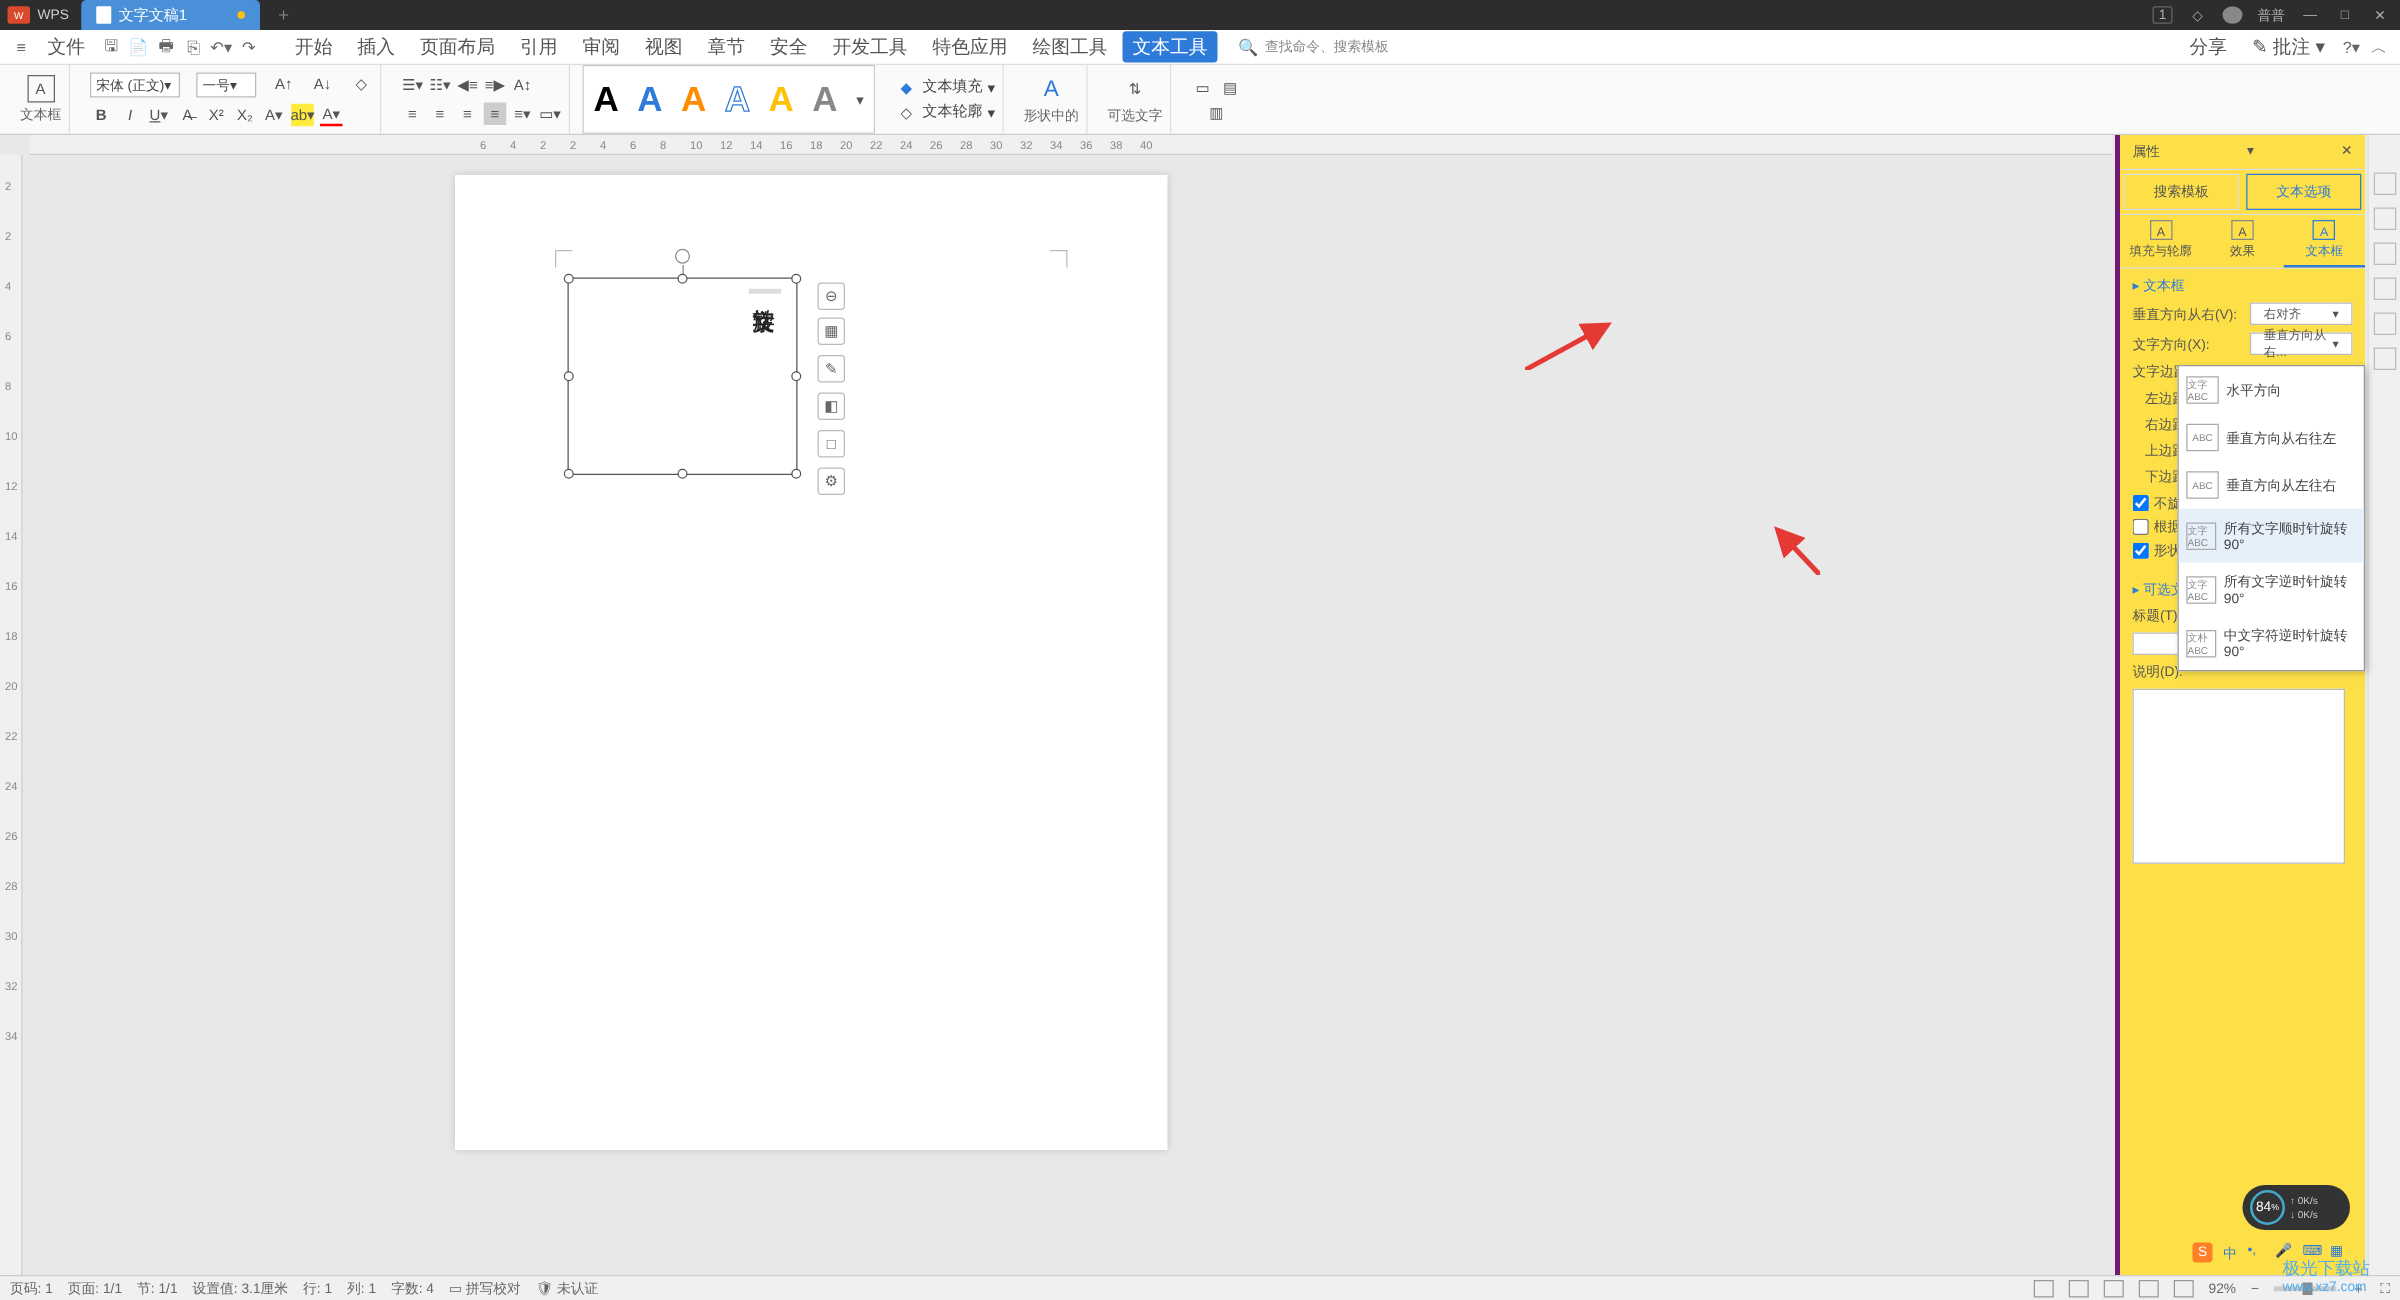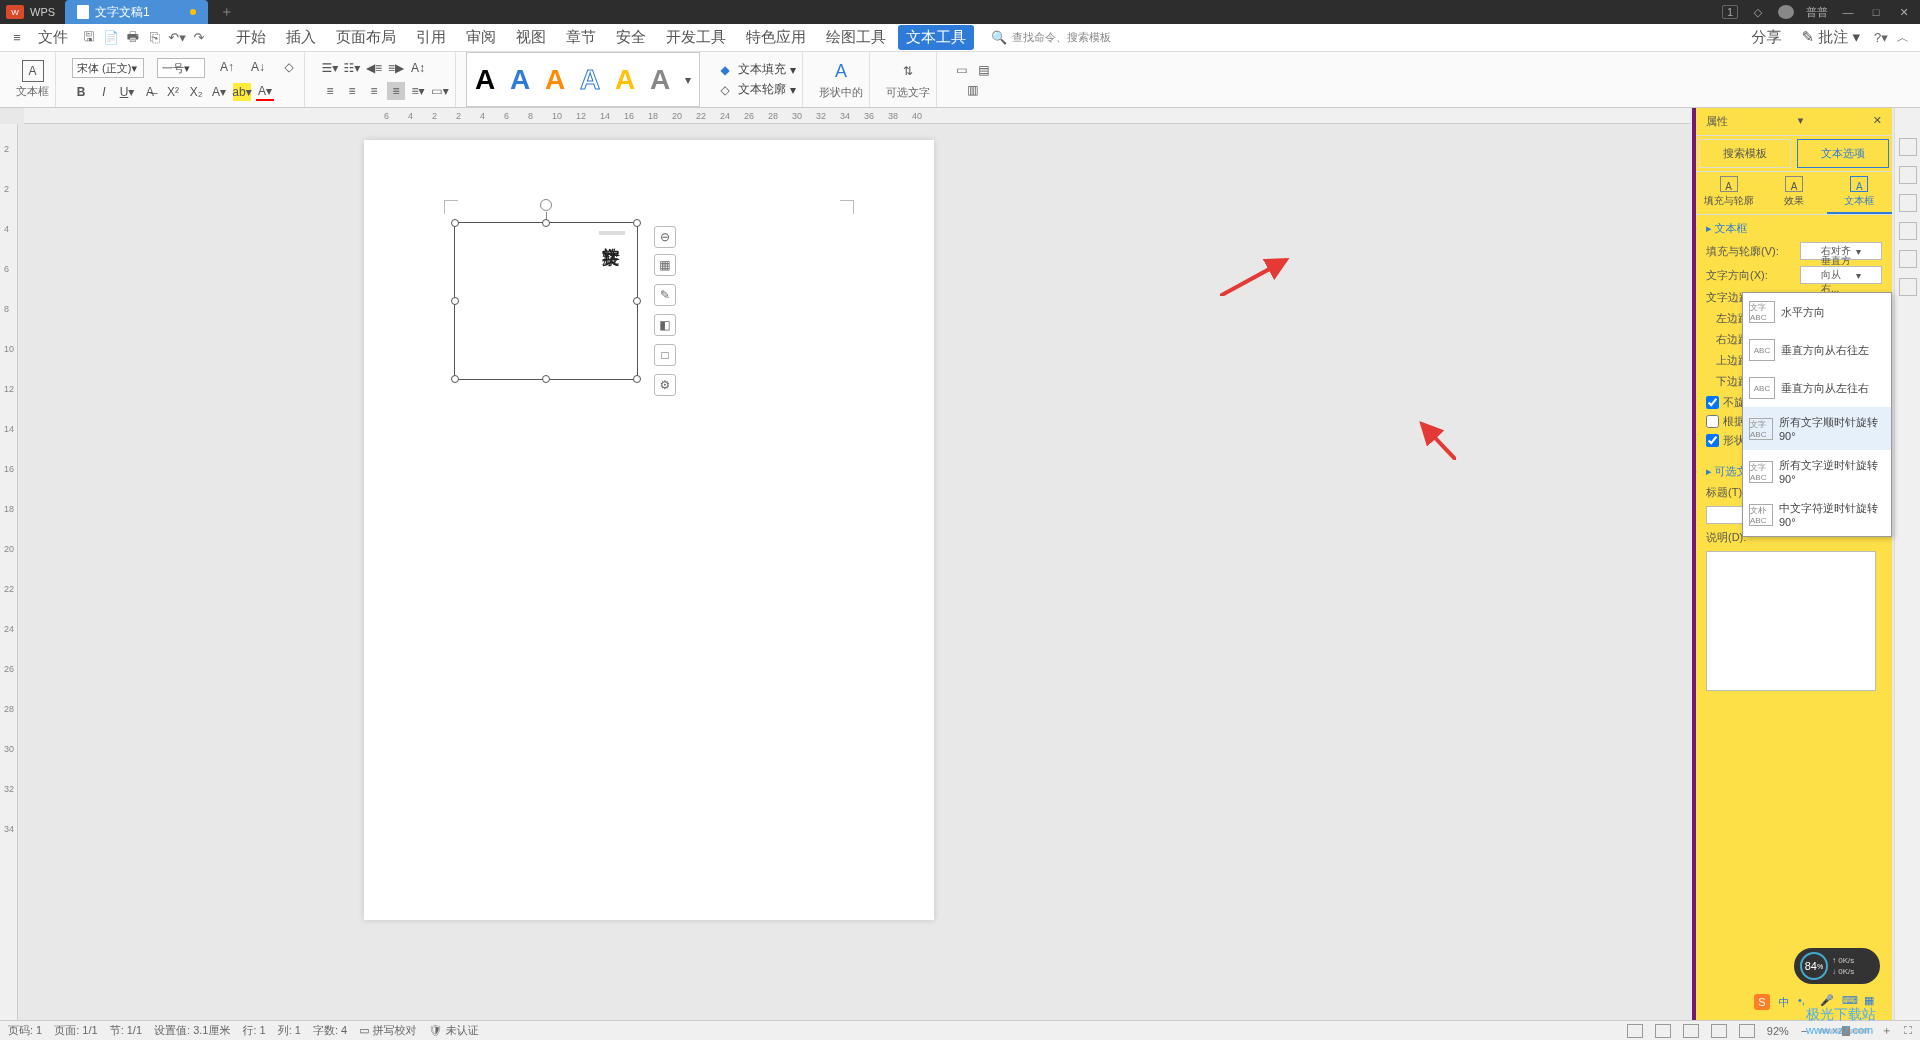--- a/index.html
+++ b/index.html
@@ -60,21 +60,21 @@
 .tabs2 div { flex:1; text-align:center; padding:6px 0; border:1px solid #ddd; margin:3px; }
 .tabs2 .on { color:#2f7bd9; border-color:#2f7bd9; }
 .subtabs { display:flex; border-bottom:1px solid #ddd; }
 .subtabs div { flex:1; text-align:center; padding:4px 0; font-size:10px; }
 .subtabs .on { color:#2f7bd9; border-bottom:2px solid #2f7bd9; }
 .subtabs .ico { width:18px; height:16px; margin:0 auto 2px; border:1px solid #888; }
 .section { padding:6px 10px; }
 .sectitle { color:#2f7bd9; font-size:11px; margin-bottom:6px; }
 .frow { display:flex; align-items:center; margin-bottom:6px; gap:4px; }
 .frow label { flex:1; font-size:11px; }
-.frow .sel { width:82px; height:18px; border:1px solid #bbb; background:#fff; font-size:10px; padding:0 20px; display:flex; align-items:center; justify-content:space-between; }
+.frow .sel { width:82px; height:18px; border:1px solid #bbb; background:#fff; font-size:10px; padding:0 10px; display:flex; align-items:center; justify-content:space-between; }
 .frow input[type=text] { width:170px; height:18px; border:1px solid #bbb; background:#fff; }
 .frow textarea { width:170px; height:140px; border:1px solid #bbb; background:#fff; resize:none; }
 .chk { display:flex; align-items:center; gap:4px; margin-bottom:4px; font-size:11px; }
 
 
 .dropdown { position:absolute; right:28px; top:292px; width:150px; background:#fff; border:1px solid #999; box-shadow:2px 2px 6px rgba(0,0,0,0.2); z-index:50; }
 .dropdown .opt { display:flex; align-items:center; padding:8px 6px; gap:6px; font-size:11px; }
 .dropdown .opt:hover,.dropdown .opt.hover { background:#e6f0fb; }
 .dropdown .opticon { width:26px; height:22px; border:1px solid #aaa; font-size:8px; display:flex; align-items:center; justify-content:center; color:#888; }
 
@@ -93,21 +93,21 @@
 .arrow.red2 { left:1416px; top:420px; width:40px; height:40px; }
 .arrow svg { width:100%; height:100%; }
 
 
 .gauge { position:absolute; right:40px; bottom:56px; width:86px; height:36px; background:#333; border-radius:18px; display:flex; align-items:center; padding:0 6px; gap:4px; color:#ccc; font-size:8px; z-index:40; }
 .gauge .circ { width:28px; height:28px; border:2px solid #4ac; border-radius:50%; display:flex; align-items:center; justify-content:center; font-size:11px; color:#fff; }
 
 .tray-ime { position:absolute; right:40px; bottom:30px; display:flex; gap:6px; align-items:center; font-size:11px; z-index:40; }
 .tray-ime div { width:16px; height:16px; }
 
-.watermark { position:absolute; right:44px; bottom:4px; font-size:11px; color:#4faef0; z-index:40; }
+.watermark { position:absolute; right:24px; bottom:4px; font-size:11px; color:#4faef0; z-index:40; }
 </style>
 </head>
 <body>
 
 <div class="titlebar">
   <div class="logo">W</div>
   <span class="app">WPS</span>
   <div class="tab">
     <div class="doc-ico"></div>
     <span>文字文稿1</span>
@@ -320,21 +320,21 @@
     <div class="on">文本选项</div>
   </div>
   <div class="subtabs">
     <div><div class="ico">A</div><span>填充与轮廓</span></div>
     <div><div class="ico">A</div><span>效果</span></div>
     <div class="on"><div class="ico" style="border-color:#2f7bd9;">A</div><span>文本框</span></div>
   </div>
   <div class="section">
     <div class="sectitle">▸ <span>文本框</span></div>
     <div class="frow">
-        <label>填充与轮廓(V):</label>
+        <label>垂直方向从右(V):</label>
         <div class="sel">
           <span>右对齐</span>
           <span>▾</span>
         </div>
       </div>
     <div class="frow">
         <label>文字方向(X):</label>
         <div class="sel">
           <span>垂直方向从右...</span>
           <span>▾</span>

